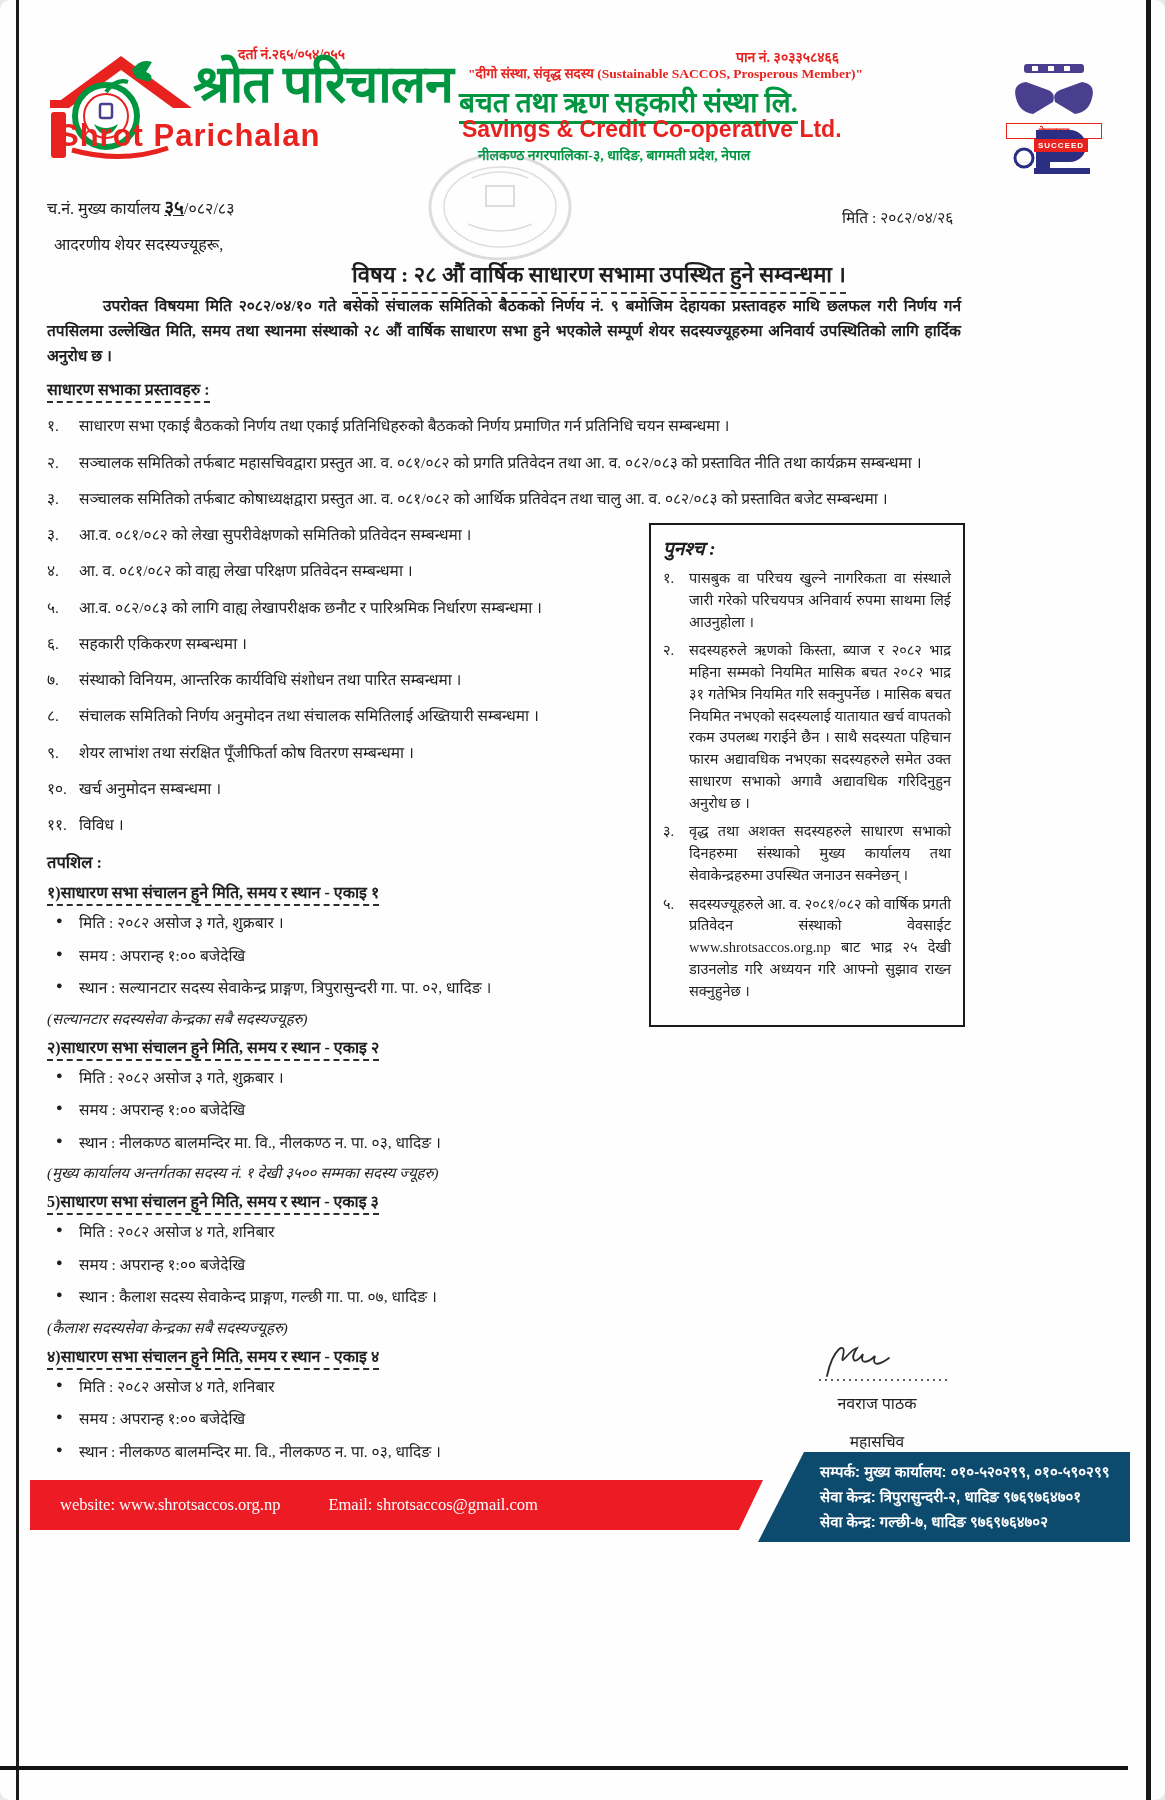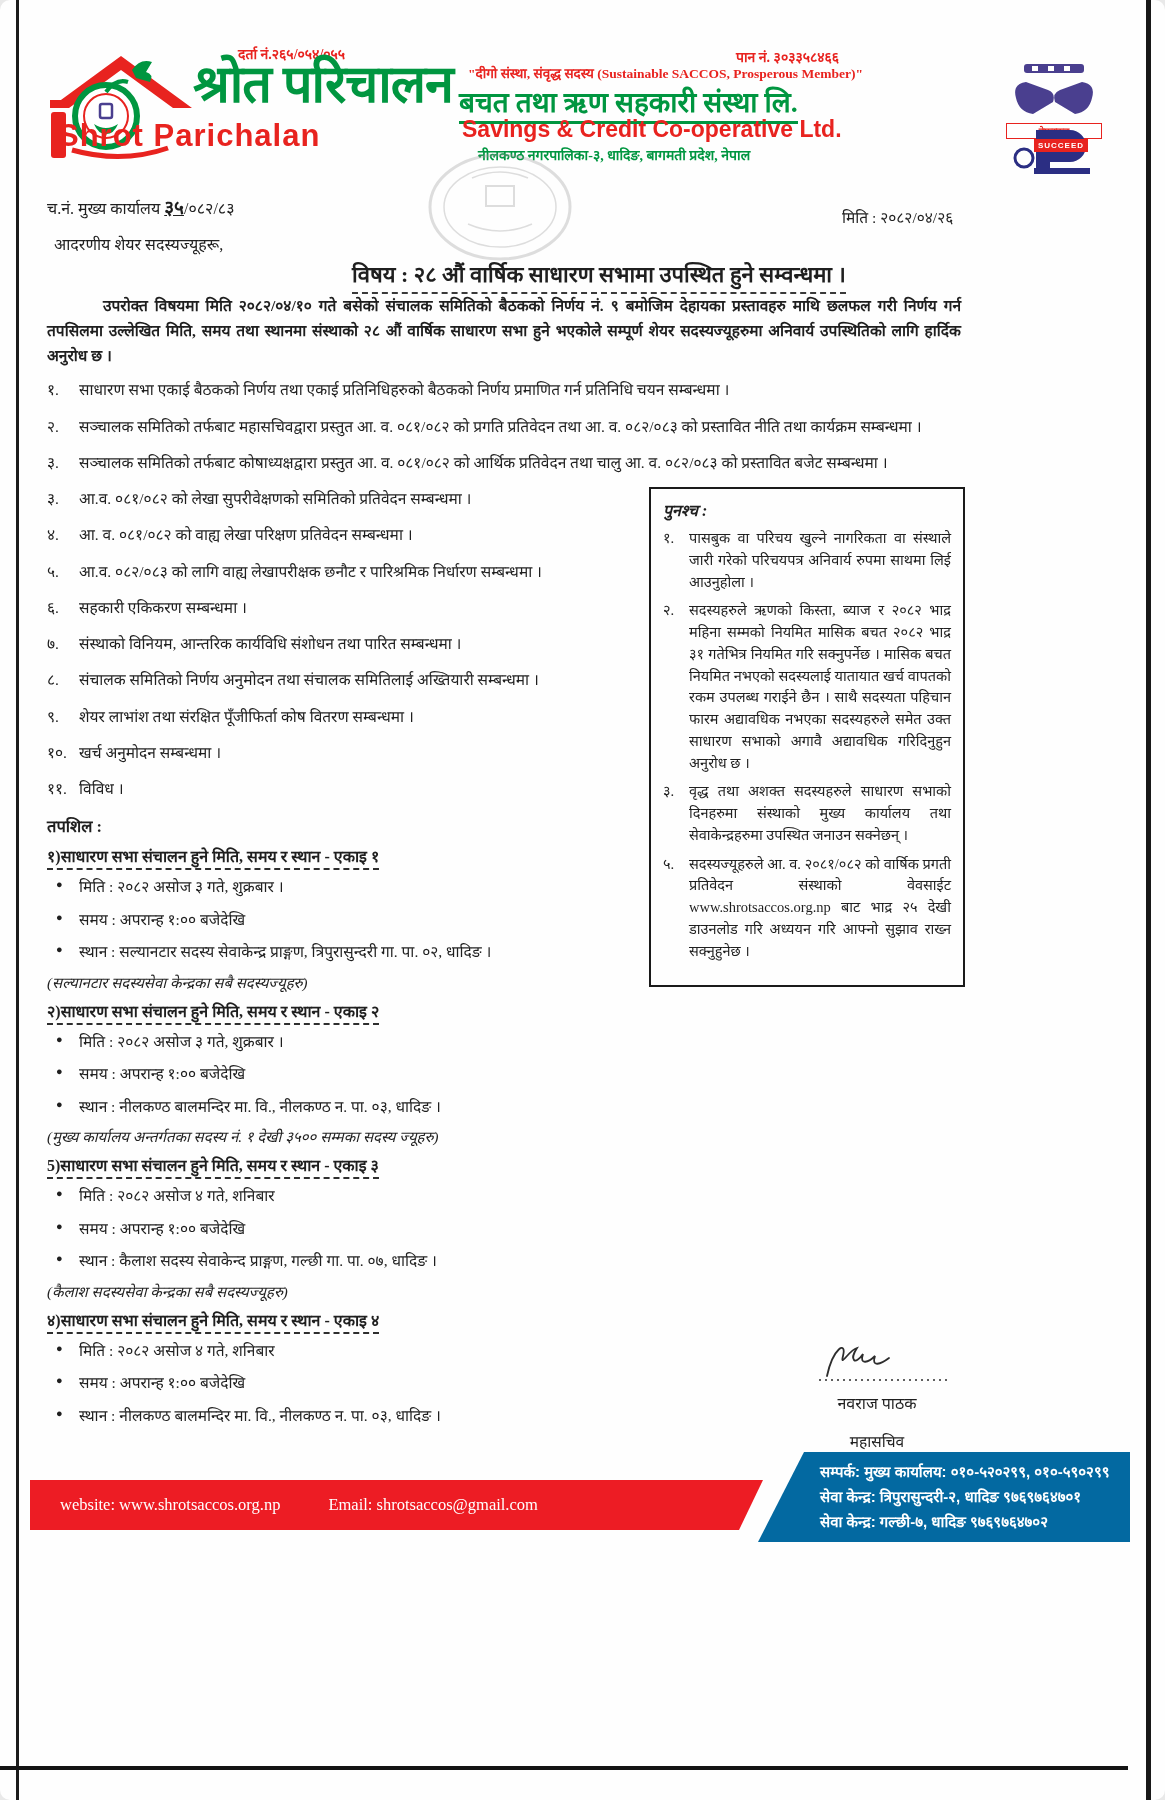--- a/index.html
+++ b/index.html
@@ -44,41 +44,41 @@
 
   .pitem { display:flex; margin-bottom:13px; line-height:1.5; }
   .pitem .n { flex:none; width:32px; }
   .pitem .t { flex:1; text-align:justify; }
 
   .cols { display:flex; align-items:flex-start; }
   .colL { flex:none; width:588px; }
   .colR { flex:1; margin-left:14px; }
 
   .pbox { border:2px solid #1a1a1a; padding:10px 12px 16px 12px; font-size:14.5px; }
-  .pbox-title { font-weight:bold; font-style:italic; font-size:16px; margin-bottom:7px; }
+  .pbox-title { font-weight:bold; font-style:italic; font-size:19px; margin-bottom:7px; }
   .bitem { display:flex; margin-bottom:7px; line-height:1.5; }
   .bitem .n { flex:none; width:26px; }
   .bitem .t { flex:1; text-align:justify; }
 
   .tapsil { font-size:16.5px; font-weight:bold; margin:14px 0 4px 0; }
   .unit-title { font-size:16px; font-weight:bold; margin:8px 0 9px 0; }
   .unit-title span { border-bottom:2px dashed #2e2e2e; padding-bottom:3px; }
   .bullet { position:relative; padding-left:32px; margin-bottom:10px; line-height:1.45; }
   .bullet::before { content:"●"; position:absolute; left:9px; top:1px; font-size:11px; }
   .note { font-style:italic; font-size:15px; margin:-2px 0 8px 0; }
   .note.indent { }
 
   .sig { position:absolute; left:782px; top:1336px; width:190px; text-align:center; }
   .sig-name { font-size:16px; margin-top:0; }
   .sig-title { font-size:15.5px; margin-top:16px; }
 
   .bar-red { position:absolute; left:30px; top:1480px; width:733px; height:50px; background:#ed1c24;
              clip-path:polygon(0 0,100% 0,calc(100% - 24px) 100%,0 100%);
              color:#fff; display:flex; align-items:center; gap:48px; padding-left:30px; box-sizing:border-box; font-size:16.5px; }
-  .bar-green { position:absolute; left:758px; top:1452px; width:372px; height:90px; background:#0369a1;
+  .bar-green { position:absolute; left:758px; top:1452px; width:372px; height:90px; background:#0c4a6e;
                clip-path:polygon(46px 0,100% 0,100% 100%,0 100%);
                color:#fff; font-weight:bold; font-size:15px; padding:8px 16px 8px 62px; box-sizing:border-box; line-height:1.66;
                font-family:"Liberation Sans", sans-serif; }
 </style>
 </head>
 <body>
 
 <div class="page">
 
   <div class="edge-l"></div>
@@ -143,20 +143,21 @@
   <div class="refline">
     <span>च.नं. मुख्य कार्यालय </span><span class="ref-hand">३५</span><span>/०८२/८३</span>
   </div>
   <div class="dateline">मिति : २०८२/०४/२६</div>
   <div class="salut">आदरणीय शेयर सदस्यज्यूहरू,</div>
   <div class="subject">विषय : २८ औं वार्षिक साधारण सभामा उपस्थित हुने सम्वन्धमा ।</div>
 
   <div class="doc">
     <p class="intro">उपरोक्त विषयमा मिति २०८२/०४/१० गते बसेको संचालक समितिको बैठकको निर्णय नं. ९ बमोजिम देहायका प्रस्तावहरु माथि छलफल गरी निर्णय गर्न तपसिलमा उल्लेखित मिति, समय तथा स्थानमा संस्थाको २८ औं वार्षिक साधारण सभा हुने भएकोले सम्पूर्ण शेयर सदस्यज्यूहरुमा अनिवार्य उपस्थितिको लागि हार्दिक अनुरोध छ ।</p>
 
+    <div class="sec-h"><span>साधारण सभाका प्रस्तावहरु :</span></div>
 
     <div class="pitem">
       <div class="n">१.</div>
       <div class="t">साधारण सभा एकाई बैठकको निर्णय तथा एकाई प्रतिनिधिहरुको बैठकको निर्णय प्रमाणित गर्न प्रतिनिधि चयन सम्बन्धमा ।</div>
     </div>
     <div class="pitem">
       <div class="n">२.</div>
       <div class="t">सञ्चालक समितिको तर्फबाट महासचिवद्वारा प्रस्तुत आ. व. ०८१/०८२ को प्रगति प्रतिवेदन तथा आ. व. ०८२/०८३ को प्रस्तावित नीति तथा कार्यक्रम सम्बन्धमा ।</div>
     </div>
     <div class="pitem">

